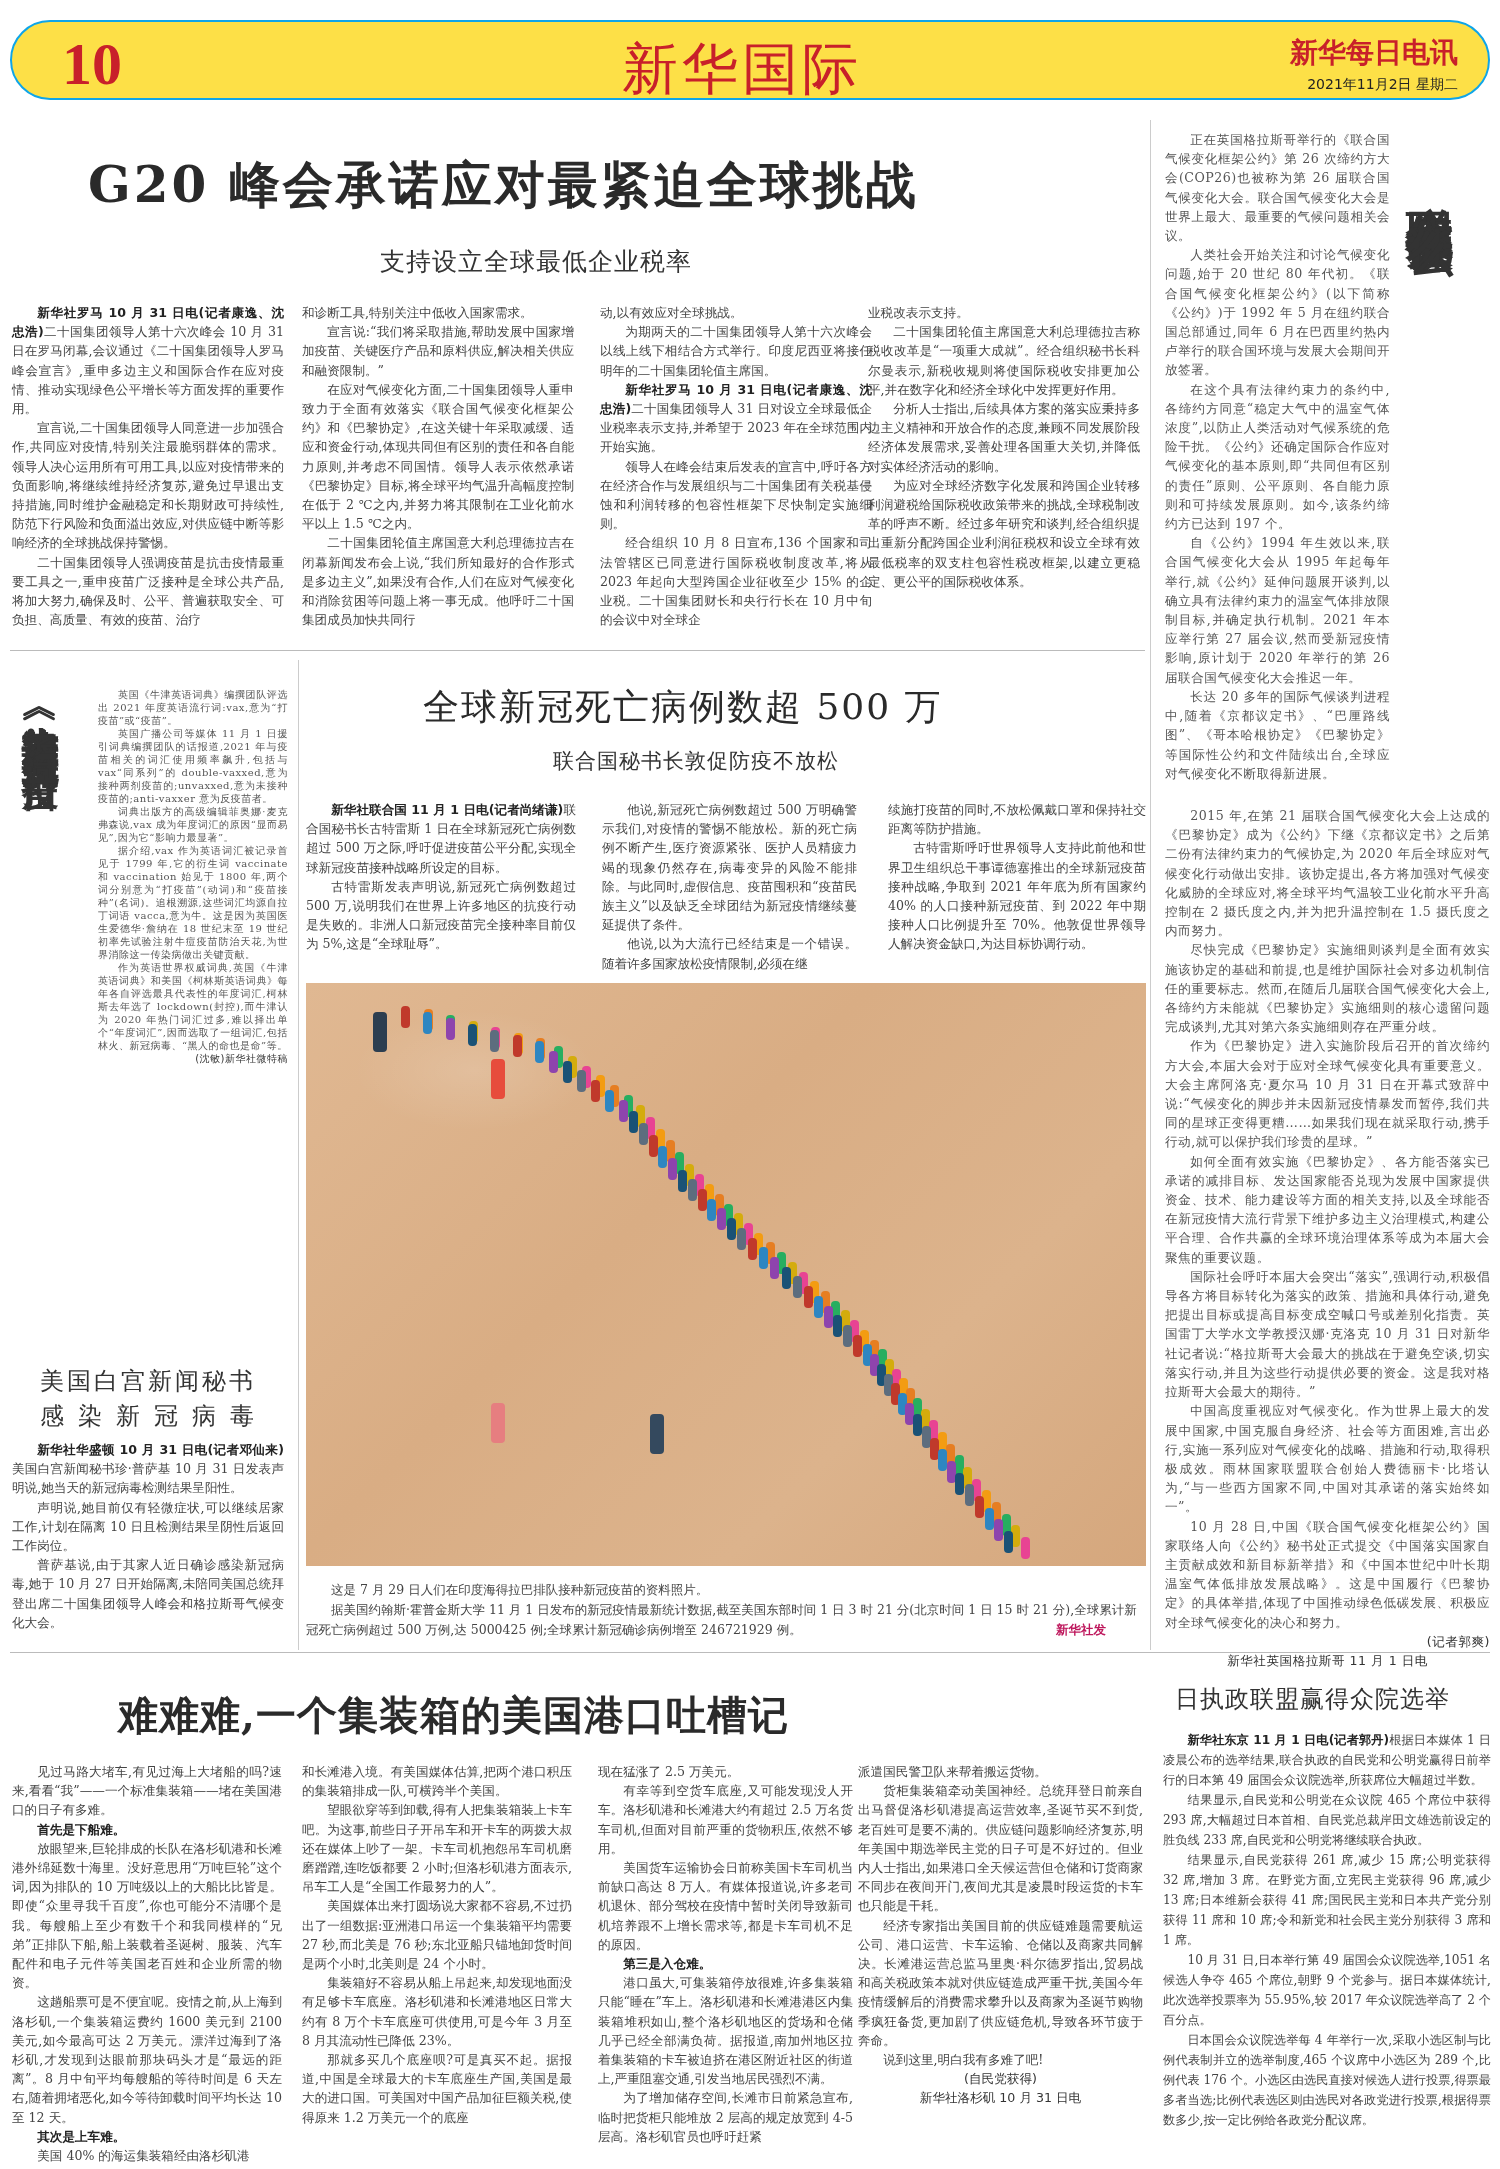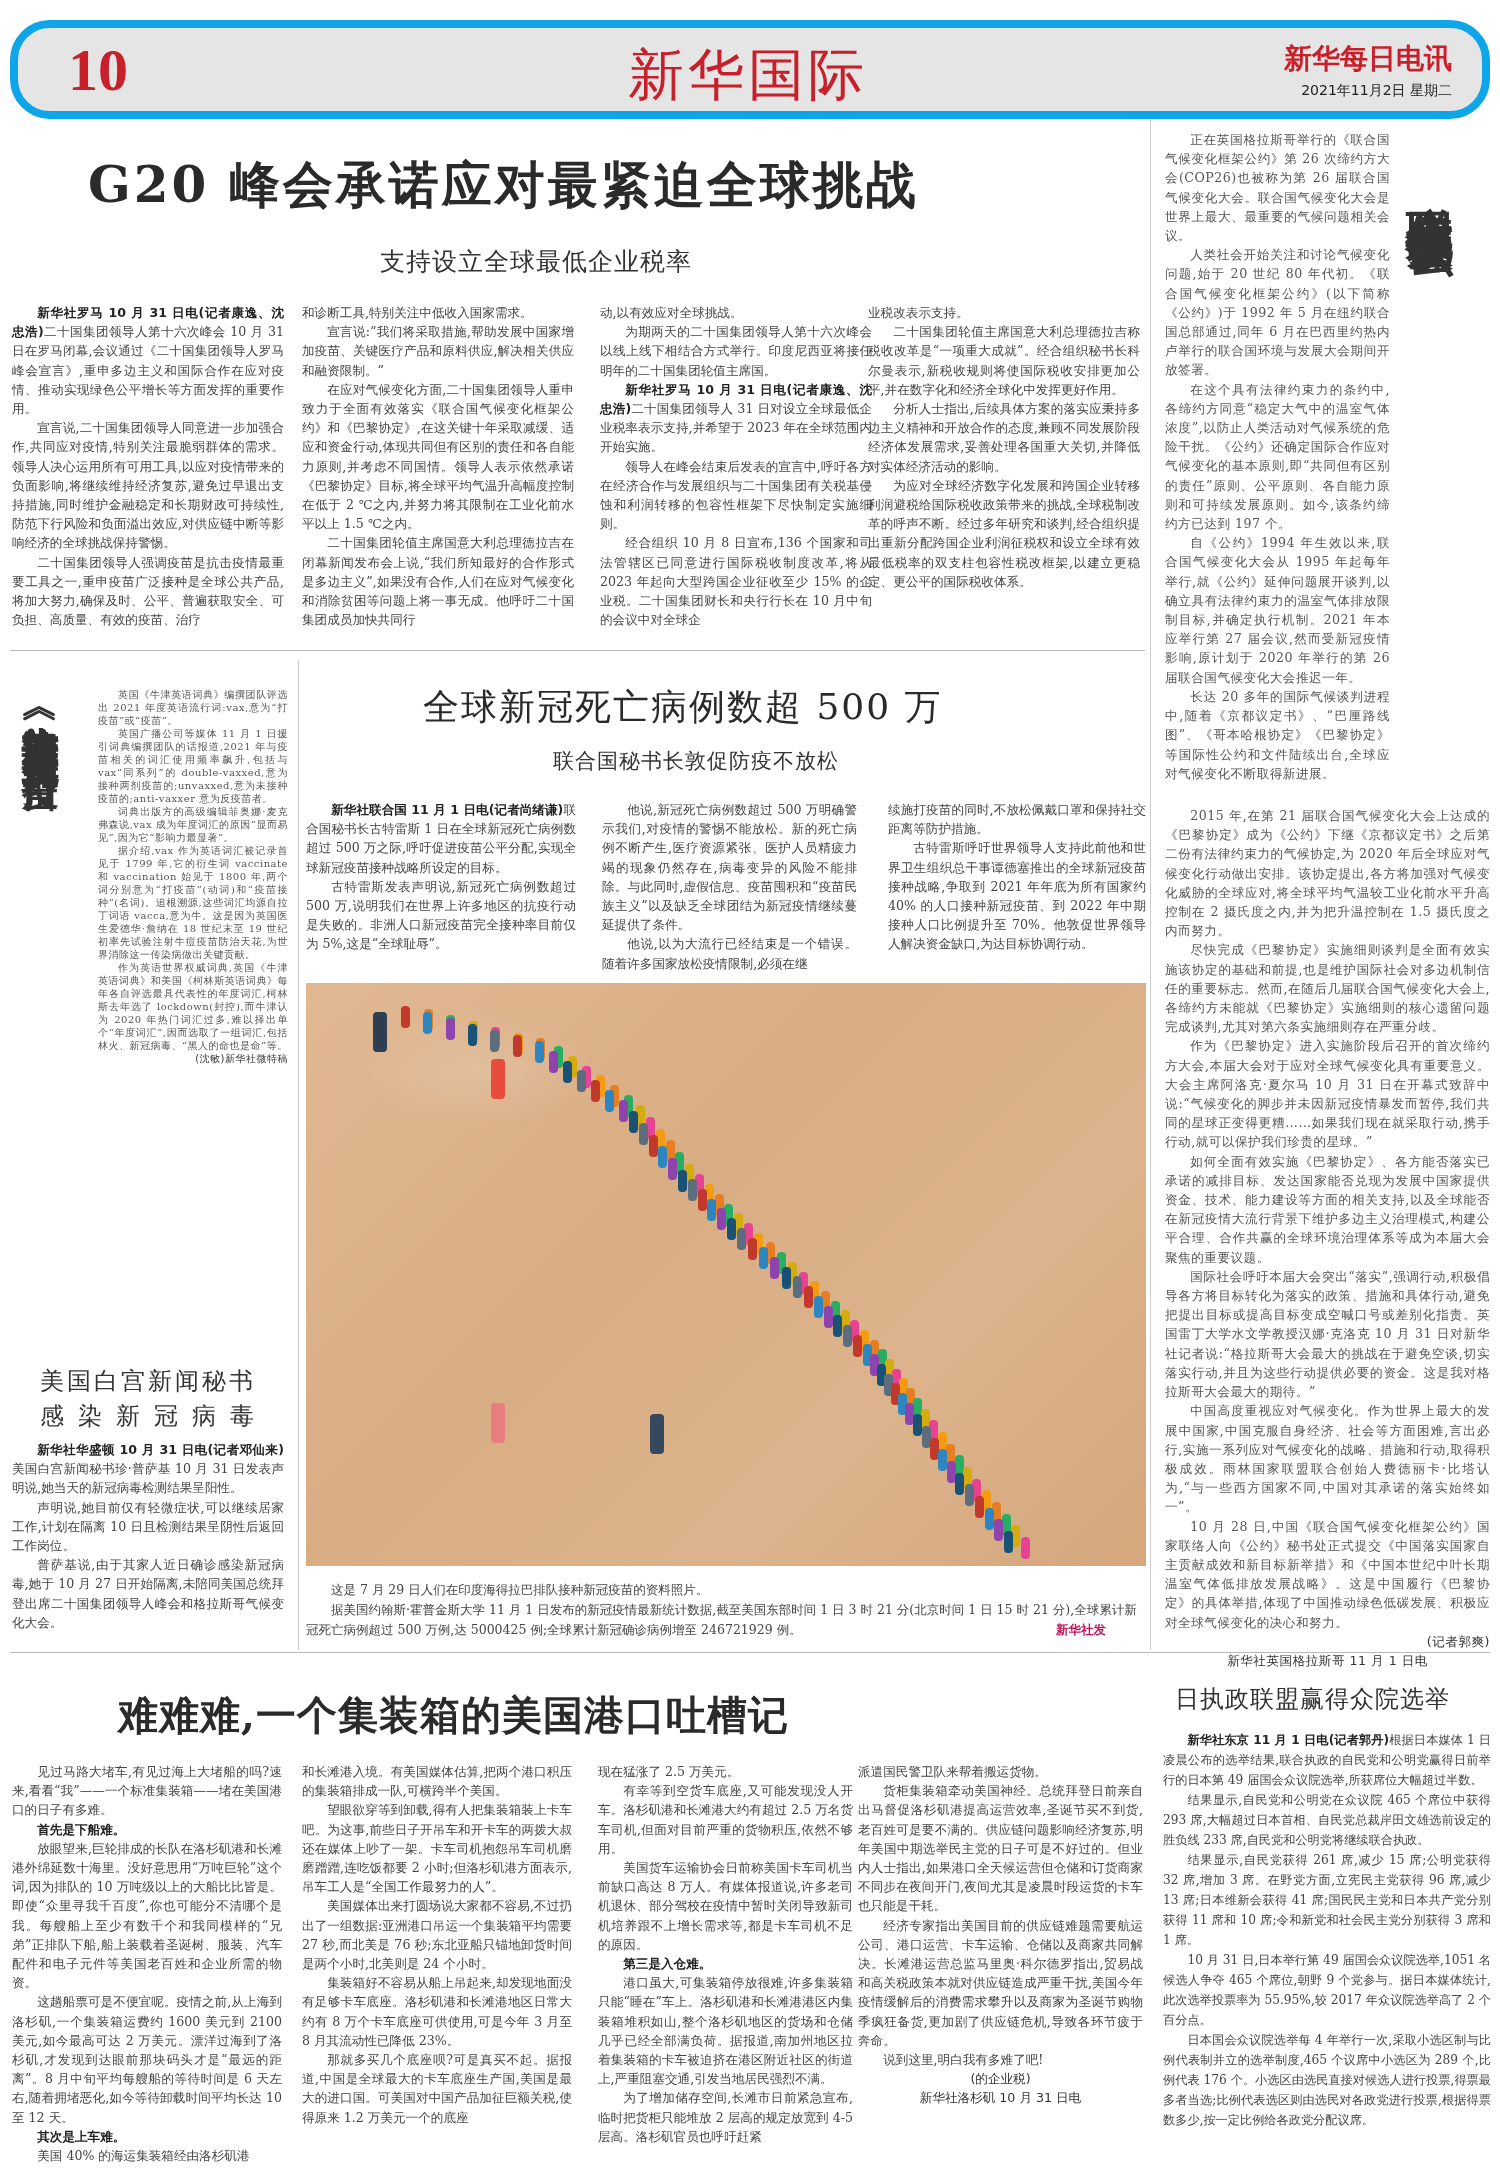--- a/index.html
+++ b/index.html
@@ -1,21 +1,21 @@
 <!DOCTYPE html>
 <html><head>
 <meta charset="utf-8">
 <style>
   * { box-sizing: border-box; margin: 0; padding: 0; }
   html, body { width: 1500px; height: 2169px; background: #ffffff; overflow: hidden; }
   body { position: relative; font-family: "DejaVu Serif", "Liberation Serif", serif; color: #333; }
 
   .masthead {
-    position: absolute; left: 10px; top: 20px; width: 1480px; height: 99px;
-    border: 8px solid #0ea5e9; border-radius: 40px; background: #e5e5e5;
+    position: absolute; left: 10px; top: 20px; width: 1480px; height: 80px;
+    border: 2px solid #0ea5e9; border-radius: 40px; background: #fde047;
   }
   .page-num { position: absolute; left: 50px; top: 8px; font-family: "Liberation Serif", serif; font-size: 60px; font-weight: bold; color: #c8202a; }
   .section-title { position: absolute; left: 610px; top: 10px; font-size: 56px; font-weight: normal; color: #c8202a; font-family: "DejaVu Serif", serif; letter-spacing: 4px; }
   .brand { position: absolute; right: 30px; top: 12px; text-align: right; }
   .brand-name { font-size: 28px; font-weight: bold; color: #c8202a; font-family: "DejaVu Serif", serif; }
   .brand-date { font-size: 14px; color: #222; font-family: "DejaVu Sans", sans-serif; margin-top: 4px; }
 
   .headline { position: absolute; font-family: "DejaVu Serif", serif; font-weight: bold; color: #2a2a2a; white-space: nowrap; }
   .subhead { position: absolute; font-family: "DejaVu Sans", sans-serif; color: #333; white-space: nowrap; }
 
@@ -288,21 +288,21 @@
     <p><span>美国货车运输协会日前称美国卡车司机当前缺口高达 8 万人。有媒体报道说,许多老司机退休、部分驾校在疫情中暂时关闭导致新司机培养跟不上增长需求等,都是卡车司机不足的原因。</span></p>
     <p class="subhead-inline">第三是入仓难。</p>
     <p><span>港口虽大,可集装箱停放很难,许多集装箱只能“睡在”车上。洛杉矶港和长滩港港区内集装箱堆积如山,整个洛杉矶地区的货场和仓储几乎已经全部满负荷。据报道,南加州地区拉着集装箱的卡车被迫挤在港区附近社区的街道上,严重阻塞交通,引发当地居民强烈不满。</span></p>
     <p><span>为了增加储存空间,长滩市日前紧急宣布,临时把货柜只能堆放 2 层高的规定放宽到 4-5 层高。洛杉矶官员也呼吁赶紧</span></p>
   </div>
 <div class="col" style="left:858px;top:1762px;width:285px;" id="portc4">
     <p style="text-indent: 0px;"><span>派遣国民警卫队来帮着搬运货物。</span></p>
     <p><span>货柜集装箱牵动美国神经。总统拜登日前亲自出马督促洛杉矶港提高运营效率,圣诞节买不到货,老百姓可是要不满的。供应链问题影响经济复苏,明年美国中期选举民主党的日子可是不好过的。但业内人士指出,如果港口全天候运营但仓储和订货商家不同步在夜间开门,夜间尤其是凌晨时段运货的卡车也只能是干耗。</span></p>
     <p><span>经济专家指出美国目前的供应链难题需要航运公司、港口运营、卡车运输、仓储以及商家共同解决。长滩港运营总监马里奥·科尔德罗指出,贸易战和高关税政策本就对供应链造成严重干扰,美国今年疫情缓解后的消费需求攀升以及商家为圣诞节购物季疯狂备货,更加剧了供应链危机,导致各环节疲于奔命。</span></p>
     <p><span>说到这里,明白我有多难了吧!</span></p>
-    <p class="sig-c">(的企业税)</p>
+    <p class="sig-c">(自民党获得)</p>
     <p class="sig-c">新华社洛杉矶 10 月 31 日电</p>
   </div>
 
 <div class="subhead" style="left:1175px;top:1683px;font-size:24px;letter-spacing:1px;">日执政联盟赢得众院选举</div>
 <div class="col" style="left:1163px;top:1730px;width:328px;font-size:12.2px;line-height:20px;" id="japan">
     <p><span class="lead">新华社东京 11 月 1 日电(记者郭丹)</span><span>根据日本媒体 1 日凌晨公布的选举结果,联合执政的自民党和公明党赢得日前举行的日本第 49 届国会众议院选举,所获席位大幅超过半数。</span></p>
     <p><span>结果显示,自民党和公明党在众议院 465 个席位中获得 293 席,大幅超过日本首相、自民党总裁岸田文雄选前设定的胜负线 233 席,自民党和公明党将继续联合执政。</span></p>
     <p><span>结果显示,自民党获得 261 席,减少 15 席;公明党获得 32 席,增加 3 席。在野党方面,立宪民主党获得 96 席,减少 13 席;日本维新会获得 41 席;国民民主党和日本共产党分别获得 11 席和 10 席;令和新党和社会民主党分别获得 3 席和 1 席。</span></p>
     <p><span>10 月 31 日,日本举行第 49 届国会众议院选举,1051 名候选人争夺 465 个席位,朝野 9 个党参与。据日本媒体统计,此次选举投票率为 55.95%,较 2017 年众议院选举高了 2 个百分点。</span></p>
     <p><span>日本国会众议院选举每 4 年举行一次,采取小选区制与比例代表制并立的选举制度,465 个议席中小选区为 289 个,比例代表 176 个。小选区由选民直接对候选人进行投票,得票最多者当选;比例代表选区则由选民对各政党进行投票,根据得票数多少,按一定比例给各政党分配议席。</span></p>

